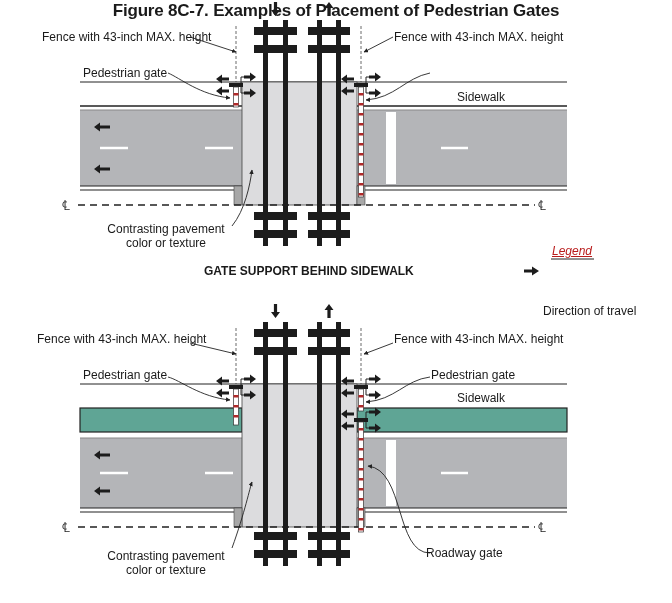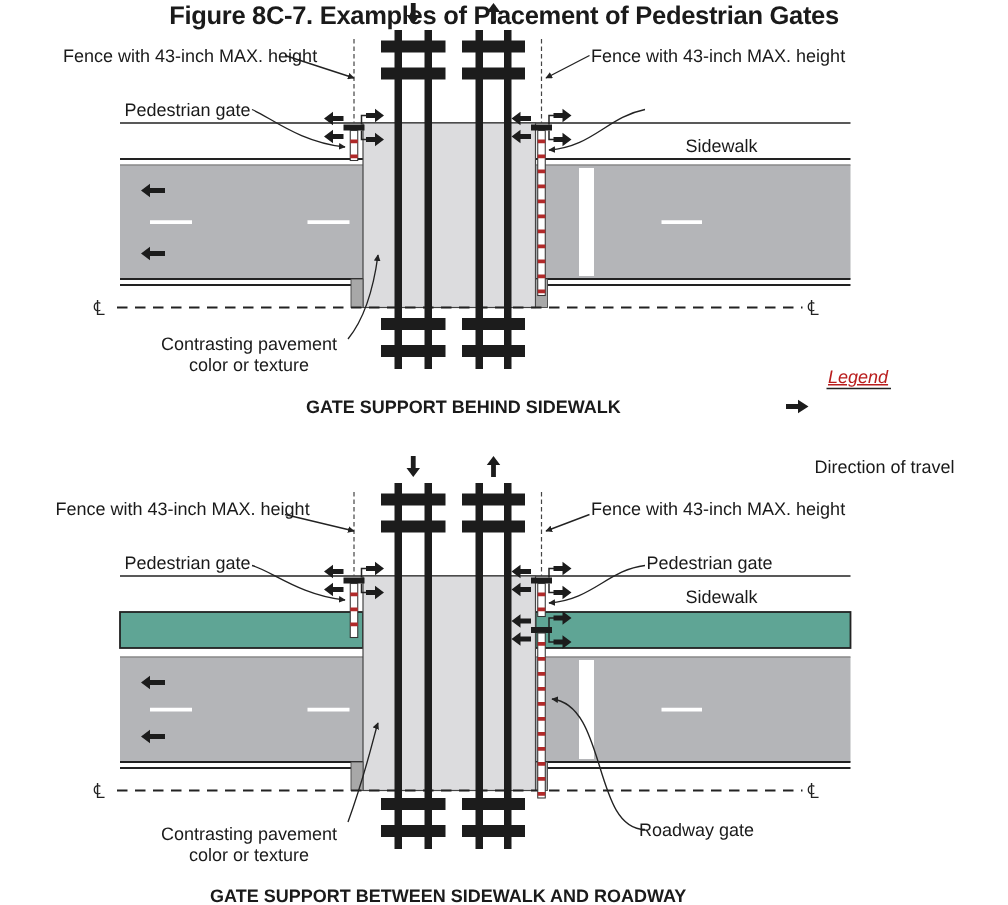--- a/index.html
+++ b/index.html
@@ -214,14 +214,13 @@
   <div class="legend-item" style="left:543px;top:282px;margin-top:22px;">Direction of travel</div>
 
   <div class="lbl" style="left:37px;top:332px;">Fence with 43-inch MAX. height</div>
   <div class="lbl" style="left:394px;top:332px;">Fence with 43-inch MAX. height</div>
   <div class="lbl" style="left:83px;top:368px;">Pedestrian gate</div>
   <div class="lbl" style="left:431px;top:368px;">Pedestrian gate</div>
   <div class="lbl" style="left:457px;top:391px;">Sidewalk</div>
   <div class="lbl r" style="left:100px;top:549px;width:132px;">Contrasting pavement</div>
   <div class="lbl r" style="left:100px;top:563px;width:132px;">color or texture</div>
   <div class="lbl" style="left:426px;top:546px;">Roadway gate</div>
-  <div class="caption" style="left:140px;top:590px;">GATE SUPPORT BETWEEN SIDEWALK AND ROADWAY</div>
 </div>
 
 </body></html>

